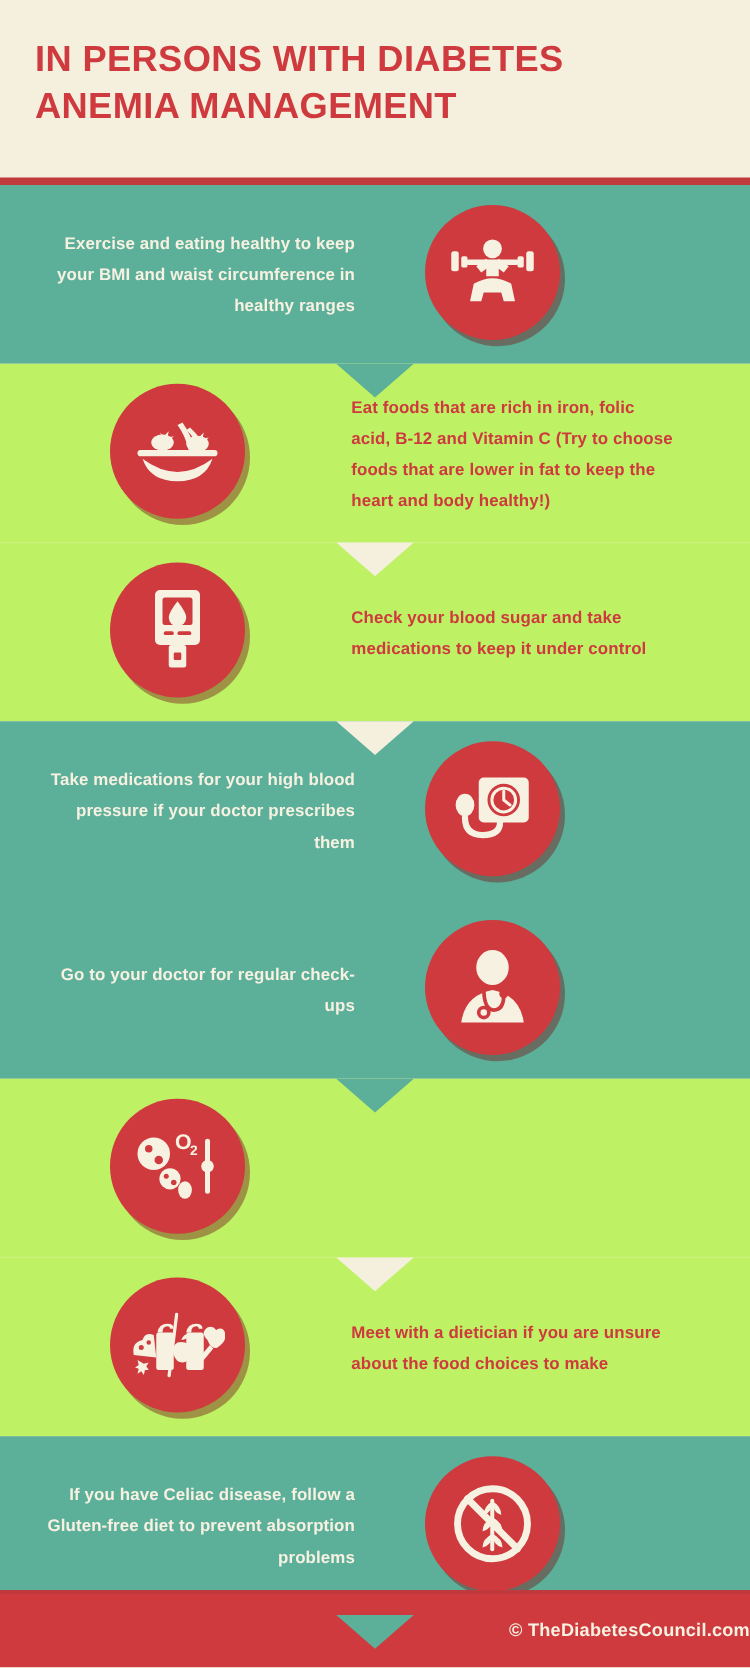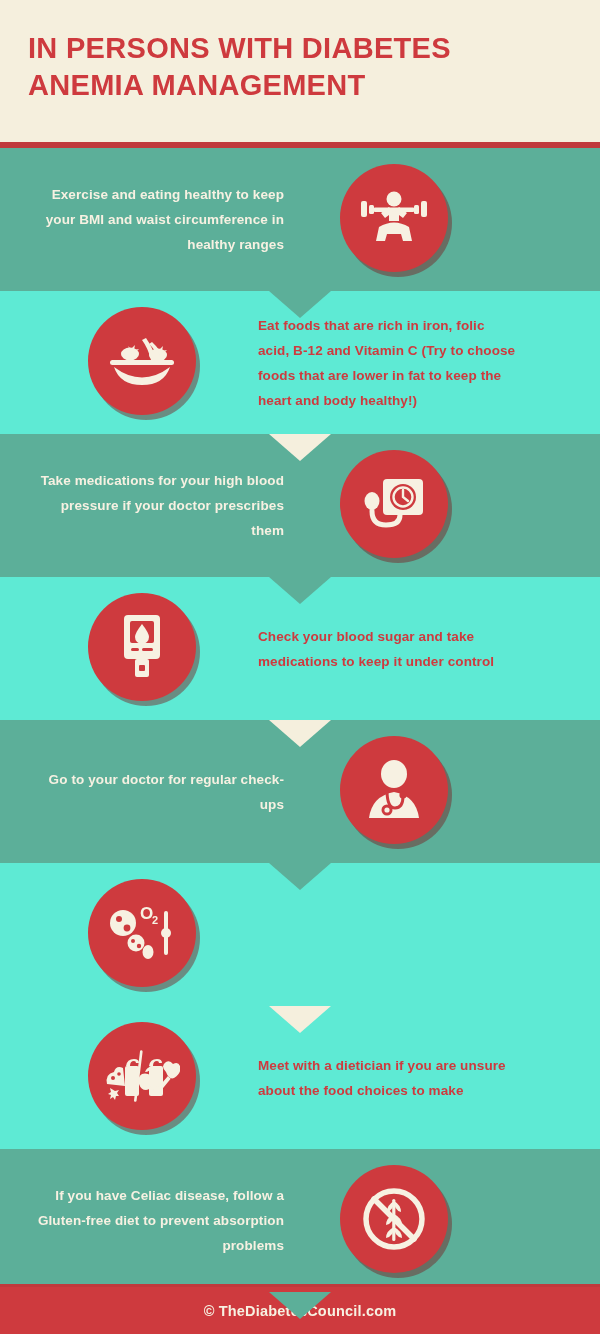--- a/index.html
+++ b/index.html
@@ -25,21 +25,21 @@
 
   
   .row {
     position: relative;
     display: flex;
     align-items: center;
     width: 100%;
     height: 143px;
   }
   .row.teal { background: #5CAF99; }
-  .row.cream { background: #5eead4; }
+  .row.cream { background: #bef264; gap: 23px; }
   .row.teal .row-text { color: #F7F1E2; text-align: right; }
   .row.cream .row-text { color: #CE3A3E; text-align: left; }
 
   
   .notch {
     position: absolute;
     left: 50%;
     bottom: -27px;
     transform: translateX(-50%);
     width: 0; height: 0;
@@ -70,23 +70,23 @@
     border-radius: 50%;
     background: #CE3A3E;
     box-shadow: 4px 5px 0 rgba(120,28,32,0.45);
     display: flex; align-items: center; justify-content: center;
   }
   .circle svg { display: block; }
 
   
   .footer {
     position: absolute; left: 0; bottom: 0;
-    width: 100%; height: 50px;
+    width: 100%; height: 62px;
     background: #CE3A3E;
-    display: flex; align-items: center; justify-content: center;
+    display: flex; align-items: center; justify-content: flex-end;
     border-top: 3px solid #C0393C;
   }
   .footer-text {
     color: #F7F1E2;
     font-size: 14.5px;
     font-weight: bold;
     letter-spacing: 0.2px;
   }
 </style>
 </head>
@@ -133,52 +133,52 @@
           <path d="M50 15 l3 3 l4 -4 l-1 5 l5 -1 l-4 4 l3 3 l-6 -1 z"></path>
           <rect x="4" y="28" width="64" height="5" rx="2.5"></rect>
           <path d="M8 35 q28 21 56 0 q-6 18 -28 18 q-22 0 -28 -18 z"></path>
         </svg>
       </div>
     </div>
     <div class="row-text">Eat foods that are rich in iron, folic acid, B-12 and Vitamin C (Try to choose foods that are lower in fat to keep the heart and body healthy!)</div>
     <div class="notch"></div>
   </div>
 
-  <div class="row teal">
-    <div class="row-text">Take medications for your high blood pressure if your doctor prescribes them</div>
-    <div class="icon-wrap">
-      <div class="circle">
-        <svg width="66" height="62" viewBox="0 0 66 62" fill="none">
-          <rect x="22" y="6" width="40" height="36" rx="4" fill="#F7F1E2"></rect>
-          <circle cx="42" cy="24" r="13" fill="#CE3A3E"></circle>
-          <circle cx="42" cy="24" r="9.5" fill="none" stroke="#F7F1E2" stroke-width="2.4"></circle>
-          <path d="M42 17 v7 l5 4" stroke="#F7F1E2" stroke-width="2.4" stroke-linecap="round"></path>
-          <ellipse cx="11" cy="28" rx="7.5" ry="9" fill="#F7F1E2"></ellipse>
-          <path d="M11 38 q0 14 14 14 q14 0 14 -10 v-2" stroke="#F7F1E2" stroke-width="5" fill="none" stroke-linecap="round"></path>
-        </svg>
-      </div>
-    </div>
-    <div class="notch"></div>
-  </div>
-
   <div class="row cream">
     <div class="icon-wrap">
       <div class="circle">
         <svg width="48" height="68" viewBox="0 0 48 68" fill="none">
           <rect x="6" y="2" width="36" height="44" rx="4" fill="#F7F1E2"></rect>
           <rect x="12" y="8" width="24" height="22" rx="2" fill="#CE3A3E"></rect>
           <path d="M24 11 q7 9 7 13 a7 7 0 0 1 -14 0 q0 -4 7 -13 z" fill="#F7F1E2"></path>
           <rect x="13" y="35" width="8" height="3" rx="1.5" fill="#CE3A3E"></rect>
           <rect x="24" y="35" width="11" height="3" rx="1.5" fill="#CE3A3E"></rect>
           <rect x="17" y="46" width="14" height="18" rx="2" fill="#F7F1E2"></rect>
           <rect x="21" y="52" width="6" height="6" rx="1" fill="#CE3A3E"></rect>
         </svg>
       </div>
     </div>
     <div class="row-text">Check your blood sugar and take medications to keep it under control</div>
+    <div class="notch"></div>
+  </div>
+
+  <div class="row teal">
+    <div class="row-text">Take medications for your high blood pressure if your doctor prescribes them</div>
+    <div class="icon-wrap">
+      <div class="circle">
+        <svg width="66" height="62" viewBox="0 0 66 62" fill="none">
+          <rect x="22" y="6" width="40" height="36" rx="4" fill="#F7F1E2"></rect>
+          <circle cx="42" cy="24" r="13" fill="#CE3A3E"></circle>
+          <circle cx="42" cy="24" r="9.5" fill="none" stroke="#F7F1E2" stroke-width="2.4"></circle>
+          <path d="M42 17 v7 l5 4" stroke="#F7F1E2" stroke-width="2.4" stroke-linecap="round"></path>
+          <ellipse cx="11" cy="28" rx="7.5" ry="9" fill="#F7F1E2"></ellipse>
+          <path d="M11 38 q0 14 14 14 q14 0 14 -10 v-2" stroke="#F7F1E2" stroke-width="5" fill="none" stroke-linecap="round"></path>
+        </svg>
+      </div>
+    </div>
     <div class="notch"></div>
   </div>
 
   <div class="row teal">
     <div class="row-text">Go to your doctor for regular check-ups</div>
     <div class="icon-wrap">
       <div class="circle">
         <svg width="66" height="64" viewBox="0 0 66 64" fill="none">
           <ellipse cx="33" cy="16" rx="13" ry="14" fill="#F7F1E2"></ellipse>
           <path d="M8 60 q3 -22 25 -26 q22 4 25 26 z" fill="#F7F1E2"></path>

